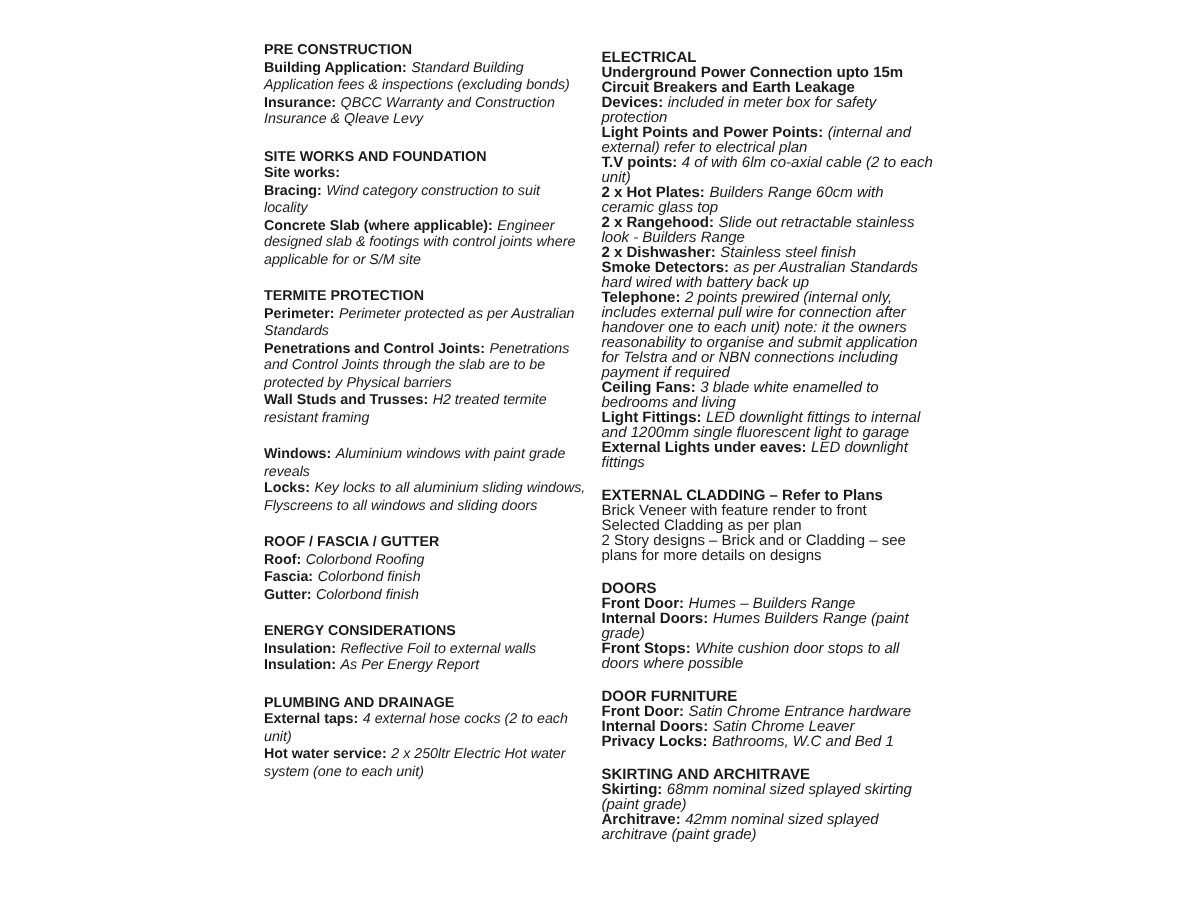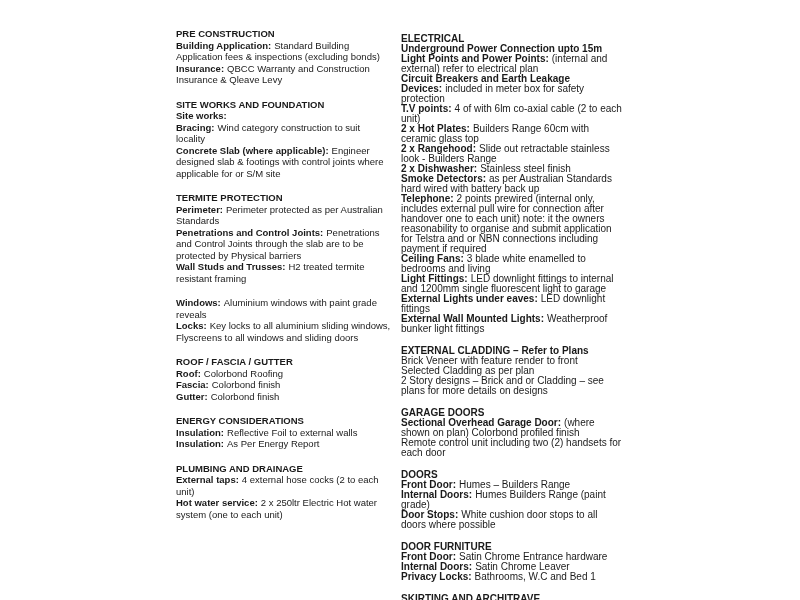--- a/index.html
+++ b/index.html
@@ -29,21 +29,21 @@
     left: 401px;
     top: 9px;
     width: 223px;
     font-size: 10px;
     line-height: 10px;
   }
   .col-left .section { margin-bottom: 13px; }
   .col-right .section { margin-bottom: 12px; }
   .section-title { font-weight: bold; }
   .label { font-weight: bold; text-align: center; }
-  .text:not(:first-child) { margin-left: 3px; }
+  .text:not(:first-child) { margin-left: 3px; font-style: italic; }
   .bottom-link-artifact {
     position: absolute;
     left: 508px;
     top: 594px;
     width: 38px;
     height: 4px;
   }
 </style>
 </head>
 <body>
@@ -85,49 +85,43 @@
       <div class="section">
         <div class="section-title">PLUMBING AND DRAINAGE</div>
         <div class="item"><span class="label">External taps:</span><span class="text">4 external hose cocks (2 to each unit)</span></div>
         <div class="item"><span class="label">Hot water service:</span><span class="text">2 x 250ltr Electric Hot water system (one to each unit)</span></div>
       </div>
     </div>
   <div class="col col-right">
       <div class="section">
         <div class="section-title">ELECTRICAL</div>
         <div class="item"><span class="label">Underground Power Connection upto 15m</span></div>
+        <div class="item"><span class="label">Circuit Breakers and Earth Leakage Devices:</span><span class="text">included in meter box for safety protection</span></div>
         <div class="item"><span class="label">Light Points and Power Points:</span><span class="text">(internal and external) refer to electrical plan</span></div>
-        <div class="item"><span class="label">Circuit Breakers and Earth Leakage Devices:</span><span class="text">included in meter box for safety protection</span></div>
         <div class="item"><span class="label">T.V points:</span><span class="text">4 of with 6lm co-axial cable (2 to each unit)</span></div>
         <div class="item"><span class="label">2 x Hot Plates:</span><span class="text">Builders Range 60cm with ceramic glass top</span></div>
         <div class="item"><span class="label">2 x Rangehood:</span><span class="text">Slide out retractable stainless look - Builders Range</span></div>
         <div class="item"><span class="label">2 x Dishwasher:</span><span class="text">Stainless steel finish</span></div>
         <div class="item"><span class="label">Smoke Detectors:</span><span class="text">as per Australian Standards hard wired with battery back up</span></div>
         <div class="item"><span class="label">Telephone:</span><span class="text">2 points prewired (internal only, includes external pull wire for connection after handover one to each unit) note: it the owners reasonability to organise and submit application for Telstra and or NBN connections including payment if required</span></div>
         <div class="item"><span class="label">Ceiling Fans:</span><span class="text">3 blade white enamelled to bedrooms and living</span></div>
         <div class="item"><span class="label">Light Fittings:</span><span class="text">LED downlight fittings to internal and 1200mm single fluorescent light to garage</span></div>
         <div class="item"><span class="label">External Lights under eaves:</span><span class="text">LED downlight fittings</span></div>
-        <div class="item"><span class="label">External Wall Mounted Lights:</span><span class="text">Weatherproof bunker light fittings</span></div>
       </div>
       <div class="section">
         <div class="section-title">EXTERNAL CLADDING – Refer to Plans</div>
         <div class="item"><span class="text">Brick Veneer with feature render to front</span></div>
         <div class="item"><span class="text">Selected Cladding as per plan</span></div>
         <div class="item"><span class="text">2 Story designs – Brick  and or Cladding – see plans for more details on designs</span></div>
       </div>
       <div class="section">
-        <div class="section-title">GARAGE DOORS</div>
-        <div class="item"><span class="label">Sectional Overhead Garage Door:</span><span class="text">(where shown on plan) Colorbond profiled finish</span></div>
-        <div class="item"><span class="text">Remote control unit including two (2) handsets for each door</span></div>
-      </div>
-      <div class="section">
         <div class="section-title">DOORS</div>
         <div class="item"><span class="label">Front Door:</span><span class="text">Humes – Builders Range</span></div>
         <div class="item"><span class="label">Internal Doors:</span><span class="text">Humes Builders Range (paint grade)</span></div>
-        <div class="item"><span class="label">Door Stops:</span><span class="text">White cushion door stops to all doors where possible</span></div>
+        <div class="item"><span class="label">Front Stops:</span><span class="text">White cushion door stops to all doors where possible</span></div>
       </div>
       <div class="section">
         <div class="section-title">DOOR FURNITURE</div>
         <div class="item"><span class="label">Front Door:</span><span class="text">Satin Chrome Entrance hardware</span></div>
         <div class="item"><span class="label">Internal Doors:</span><span class="text">Satin Chrome Leaver</span></div>
         <div class="item"><span class="label">Privacy Locks:</span><span class="text">Bathrooms, W.C and Bed 1</span></div>
       </div>
       <div class="section">
         <div class="section-title">SKIRTING AND ARCHITRAVE</div>
         <div class="item"><span class="label">Skirting:</span><span class="text">68mm nominal sized splayed skirting (paint grade)</span></div>

